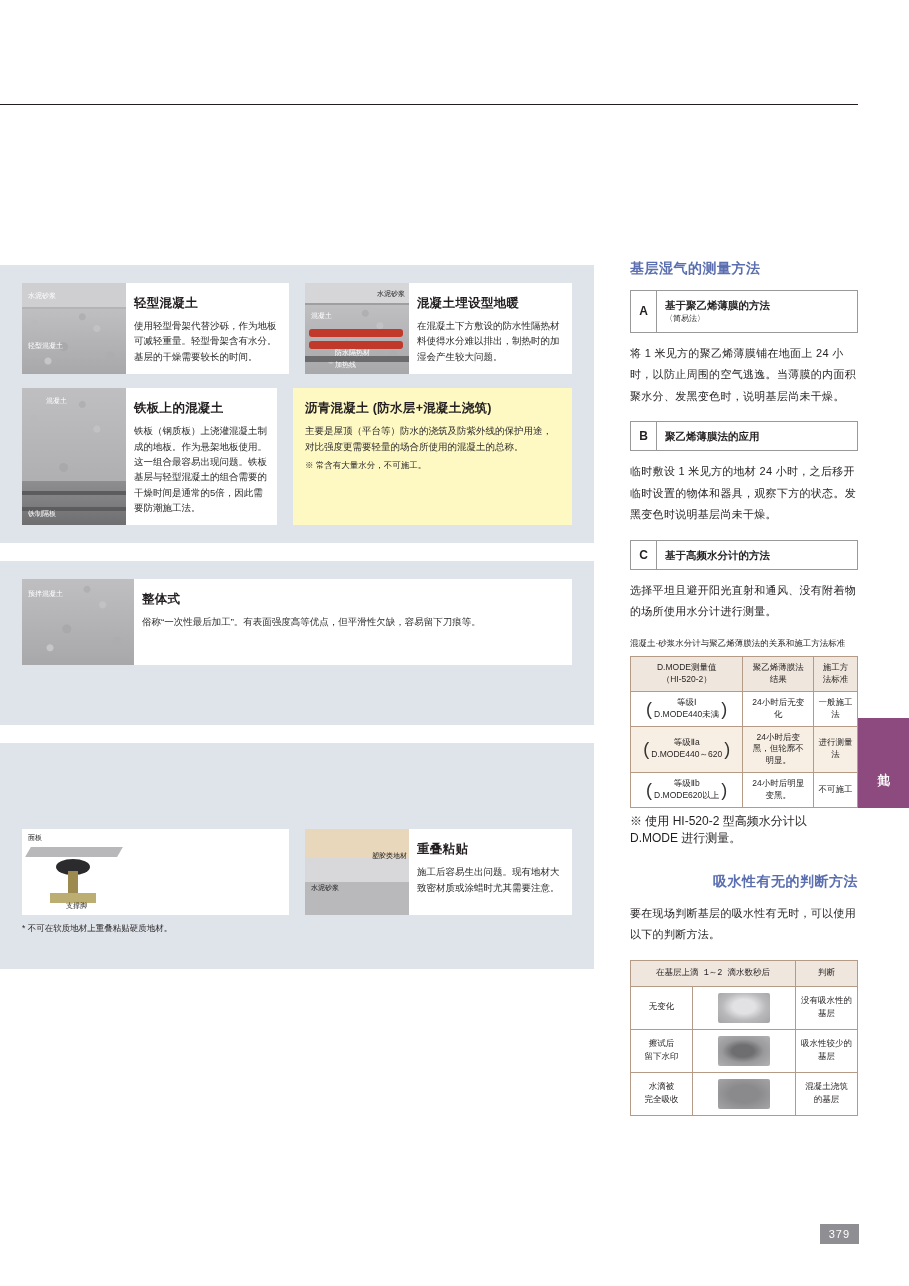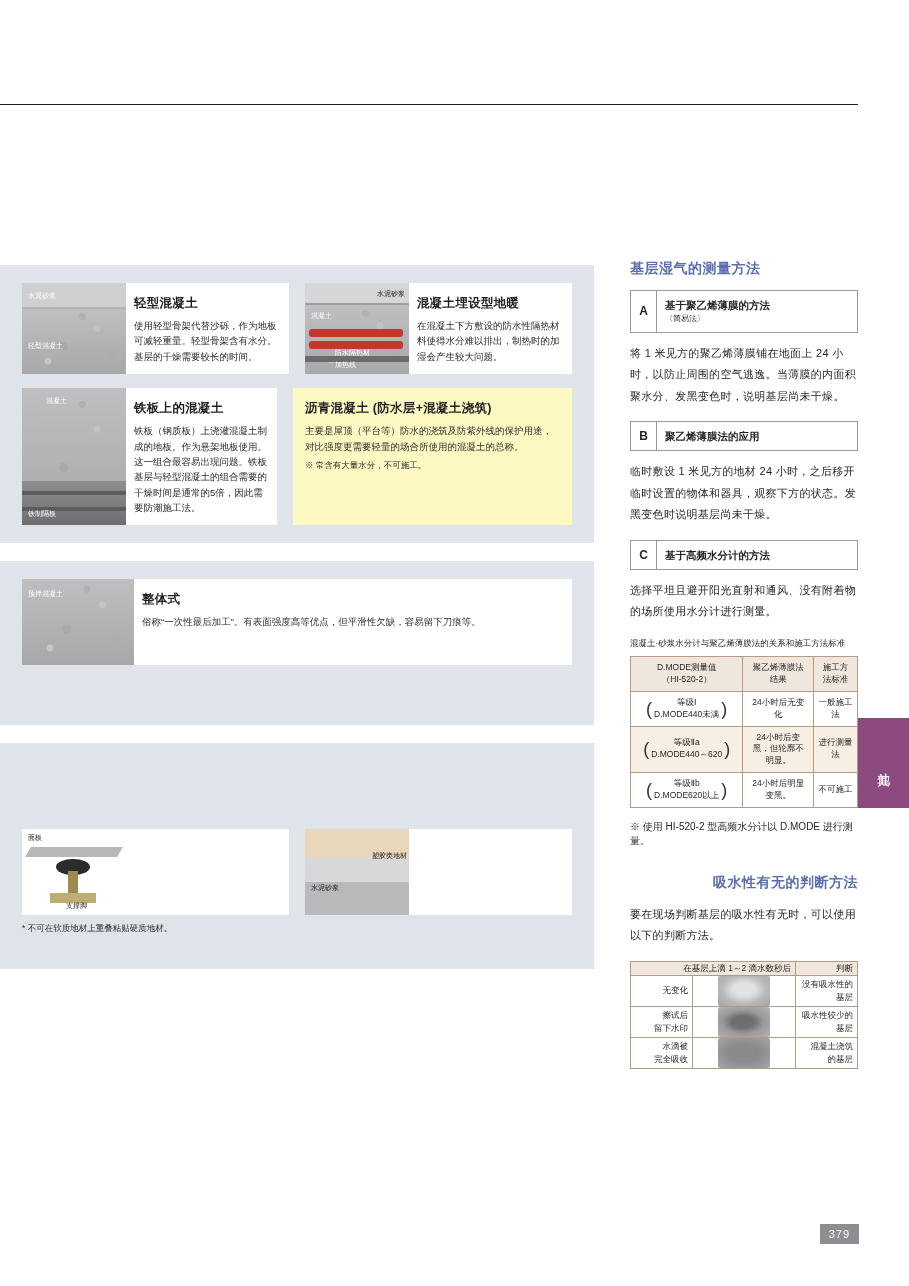--- a/index.html
+++ b/index.html
@@ -173,34 +173,35 @@
   table.tbl th {
     background: #efe7dd;
     font-weight: normal;
   }
   table.tbl td.hl { background: #f7efe4; }
   .brace {
     display:inline-flex; align-items:center; gap:2px;
   }
   .brace .b { font-size: 18px; line-height:1; color:#333; }
   .tbl-foot {
-    font-size: 10px;
-    margin-top: 12px;
+    font-size: 12px;
+    margin-top: 5px;
   }
   table.tbl2 {
     width: 100%;
     border-collapse: collapse;
     font-size: 8.5px;
   }
   table.tbl2 th, table.tbl2 td {
     border: 1px solid #b59b86;
-    padding: 0 4px;
-    text-align: right;
+    padding: 6px 4px;
+    text-align: center;
     vertical-align: middle;
     line-height: 1.5;
+    font-family: Liberation Mono, monospace;
   }
   table.tbl2 th { background: #efe7dd; font-weight: normal; }
   .swatch {
     width: 52px; height: 30px;
     margin: 0 auto;
     border-radius: 2px;
   }
   
   .side-tab {
     position: absolute;
@@ -318,20 +319,24 @@
             <div class="img-label dark" style="left:6px;top:4px;">面板</div>
             <div class="img-label dark" style="left:44px;bottom:4px;">支撑脚</div>
           </div>
         </div>
 
         <div class="card">
           <div class="card-img">
             <div style="position:absolute;inset:0;background:linear-gradient(#e8d7ba 0 34%, #d8d8da 34% 62%, #b9b9bc 62% 100%);"></div>
             <div class="img-label dark" style="right:2px;top:22px;">塑胶类地材</div>
             <div class="img-label dark" style="left:6px;top:54px;">水泥砂浆</div>
+          </div>
+          <div class="card-body">
+            <div class="card-title">重叠粘贴</div>
+            <div class="card-text">施工后容易生出问题。现有地材大致密材质或涂蜡时尤其需要注意。</div>
           </div>
         </div>
       </div>
       <div class="footnote">* 不可在软质地材上重叠粘贴硬质地材。</div>
     </div>
 
   </div>
 
   <div class="right-col">
 

